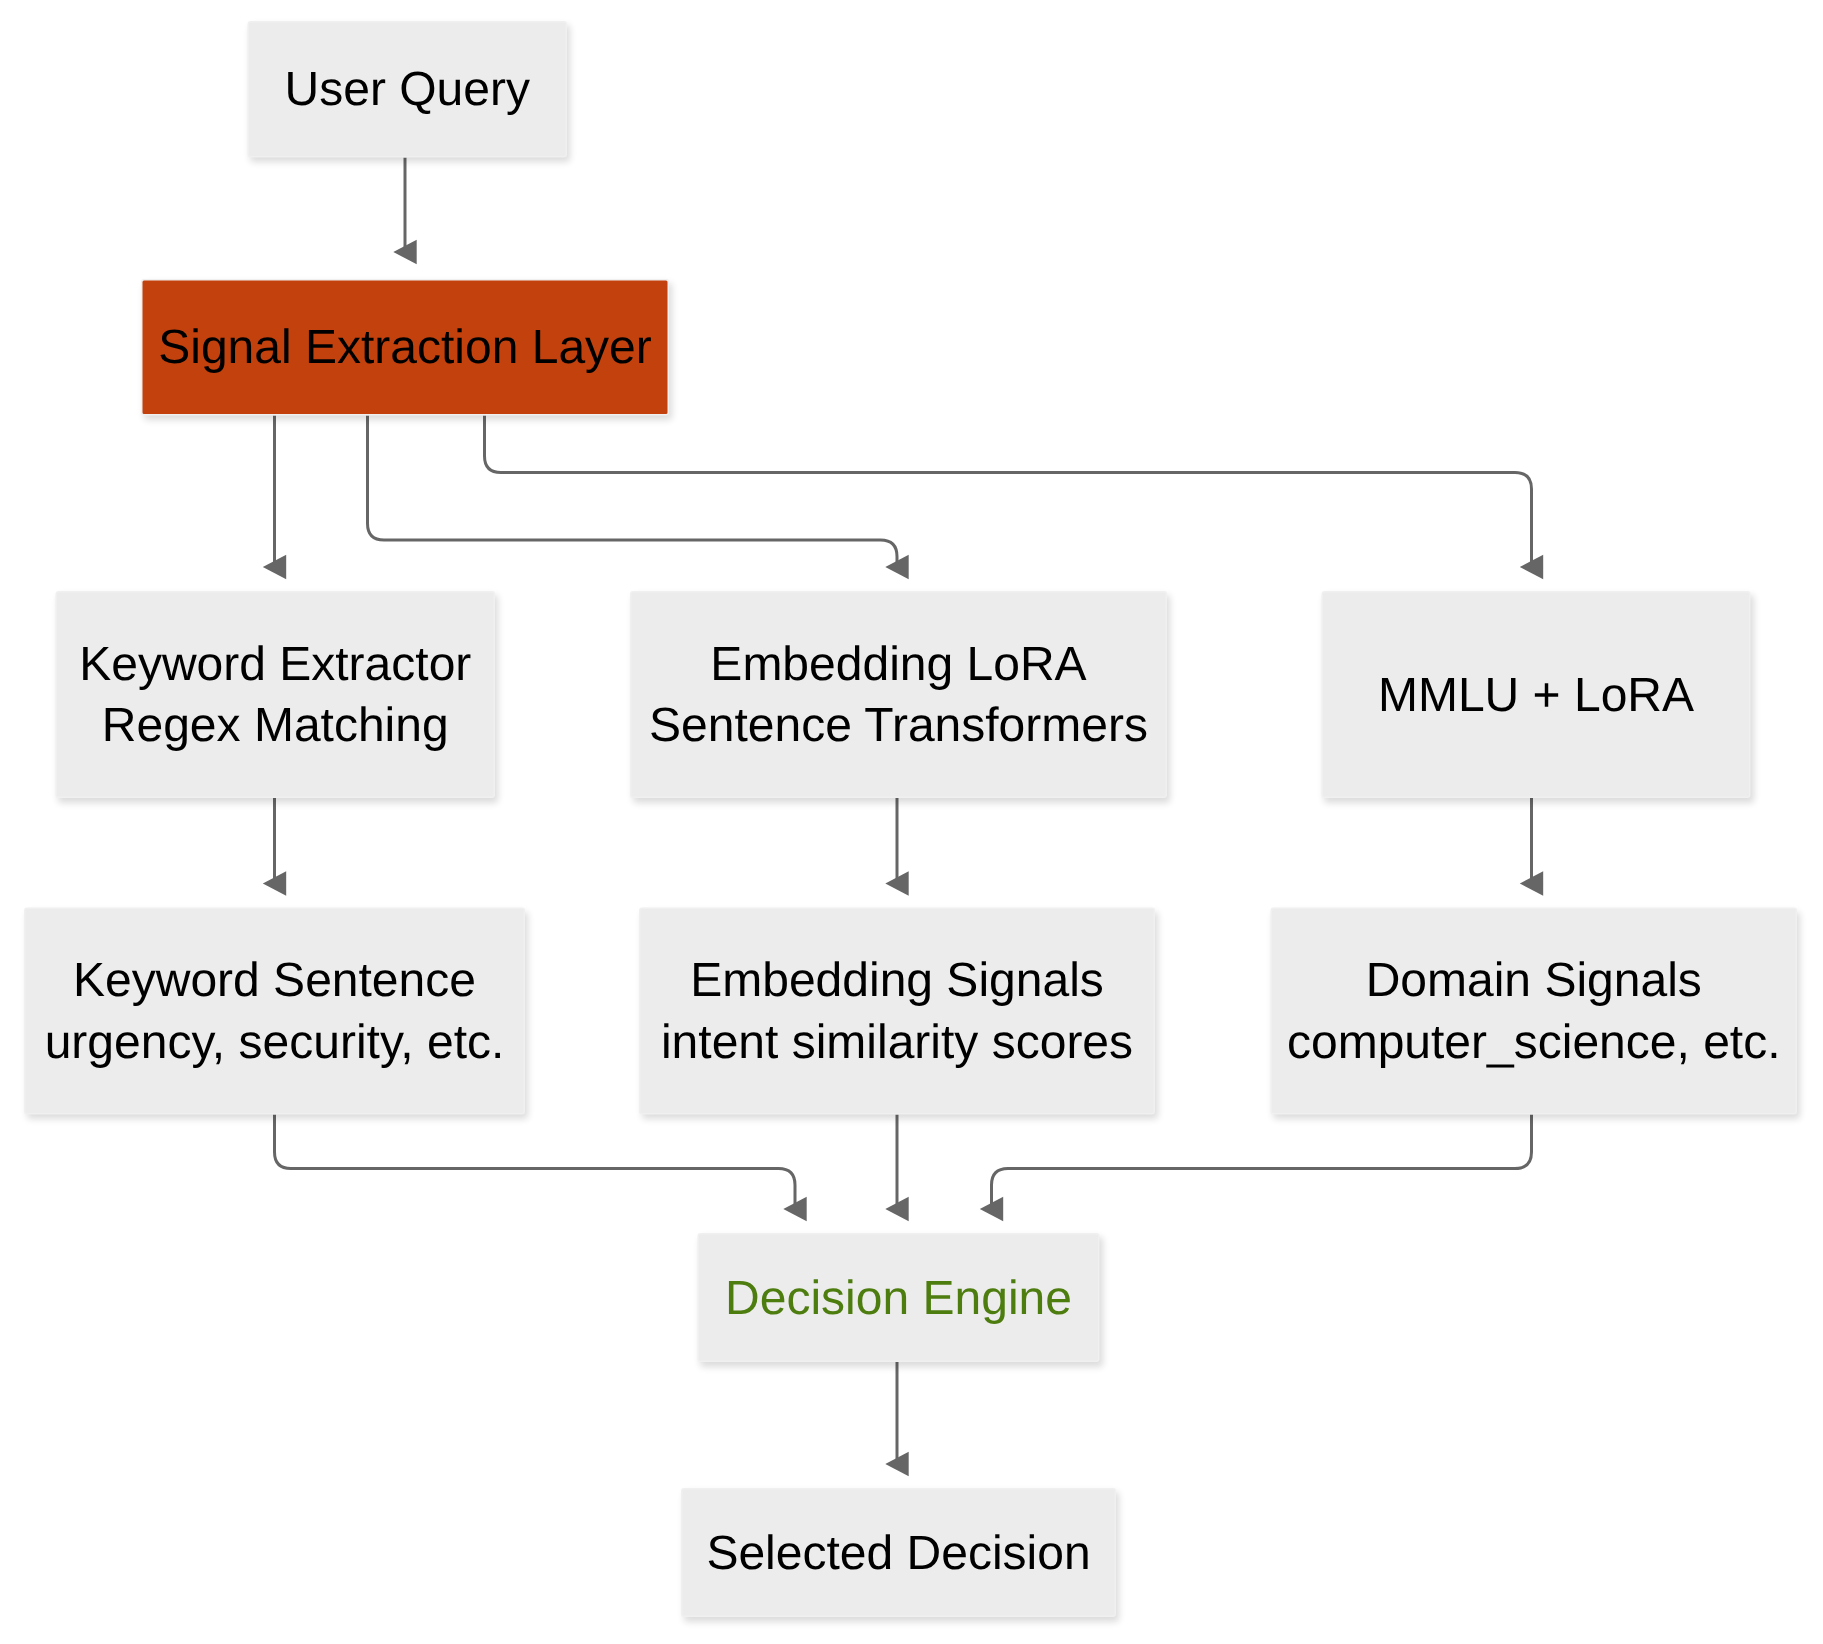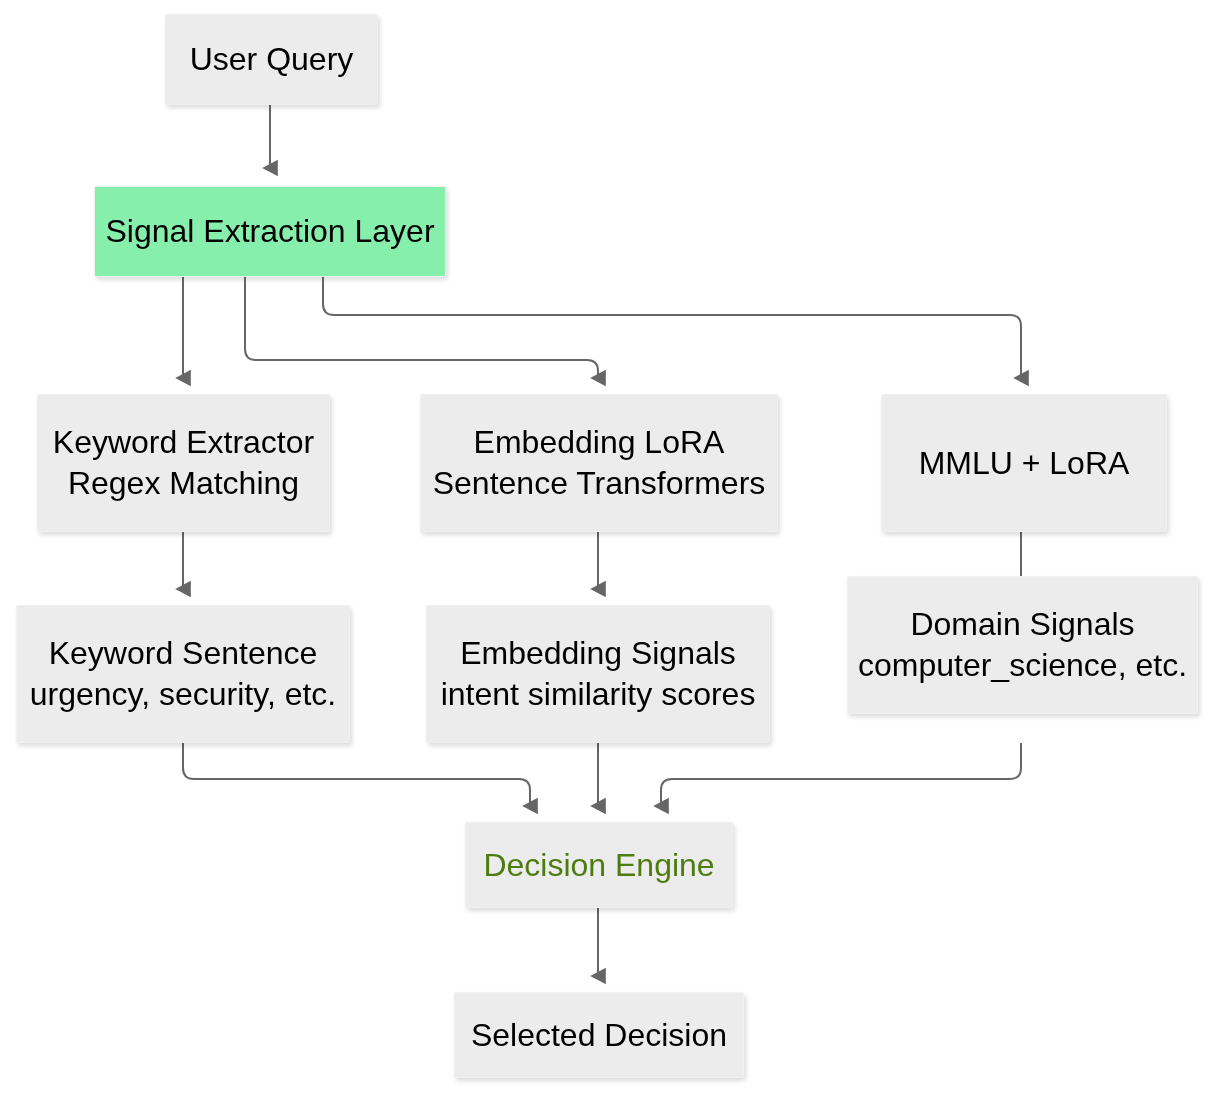--- a/index.html
+++ b/index.html
@@ -66,21 +66,21 @@
         <path d="M 183,743 L 183,768 Q 183,779 194,779 L 519,779 Q 530,779 530,790 L 530,806" fill="none" stroke="#666666" stroke-width="2" marker-end="url(#arrowhead)"></path>
         <path d="M 598,743 L 598,806" fill="none" stroke="#666666" stroke-width="2" marker-end="url(#arrowhead)"></path>
         <path d="M 1021,743 L 1021,768 Q 1021,779 1010,779 L 672,779 Q 661,779 661,790 L 661,806" fill="none" stroke="#666666" stroke-width="2" marker-end="url(#arrowhead)"></path>
         <path d="M 598,908 L 598,976" fill="none" stroke="#666666" stroke-width="2" marker-end="url(#arrowhead)"></path>
       </g>
   </svg>
   <div id="node-group">
       <div class="node-box" style="left: 165px; top: 14px; width: 213px; height: 91px; background: rgb(236, 236, 236); border-color: rgb(240, 240, 240); color: rgb(0, 0, 0);">
         <span class="node-line">User Query</span>
       </div>
-      <div class="node-box" style="left: 94px; top: 186px; width: 352px; height: 91px; background: #86efac; border-color: rgb(240, 240, 240); color: rgb(0, 0, 0);">
+      <div class="node-box" style="left: 94px; top: 186px; width: 352px; height: 91px; background: #c2410c; border-color: rgb(240, 240, 240); color: rgb(0, 0, 0);">
         <span class="node-line">Signal Extraction Layer</span>
       </div>
       <div class="node-box" style="left: 37px; top: 394px; width: 293px; height: 138px; background: rgb(236, 236, 236); border-color: rgb(240, 240, 240); color: rgb(0, 0, 0);">
         <span class="node-line">Keyword Extractor</span>
         <span class="node-line">Regex Matching</span>
       </div>
       <div class="node-box" style="left: 420px; top: 394px; width: 358px; height: 138px; background: rgb(236, 236, 236); border-color: rgb(240, 240, 240); color: rgb(0, 0, 0);">
         <span class="node-line">Embedding LoRA</span>
         <span class="node-line">Sentence Transformers</span>
       </div>
@@ -88,21 +88,21 @@
         <span class="node-line">MMLU + LoRA</span>
       </div>
       <div class="node-box" style="left: 16px; top: 605px; width: 334px; height: 138px; background: rgb(236, 236, 236); border-color: rgb(240, 240, 240); color: rgb(0, 0, 0);">
         <span class="node-line">Keyword Sentence</span>
         <span class="node-line">urgency, security, etc.</span>
       </div>
       <div class="node-box" style="left: 426px; top: 605px; width: 344px; height: 138px; background: rgb(236, 236, 236); border-color: rgb(240, 240, 240); color: rgb(0, 0, 0);">
         <span class="node-line">Embedding Signals</span>
         <span class="node-line">intent similarity scores</span>
       </div>
-      <div class="node-box" style="left: 847px; top: 576px; width: 351px; height: 138px; background: rgb(236, 236, 236); border-color: rgb(240, 240, 240); color: rgb(0, 0, 0);">
+      <div class="node-box" style="left: 847px; top: 605px; width: 351px; height: 138px; background: rgb(236, 236, 236); border-color: rgb(240, 240, 240); color: rgb(0, 0, 0);">
         <span class="node-line">Domain Signals</span>
         <span class="node-line">computer_science, etc.</span>
       </div>
       <div class="node-box" style="left: 465px; top: 822px; width: 268px; height: 86px; background: rgb(236, 236, 236); border-color: rgb(240, 240, 240); color: #4d7c0f;">
         <span class="node-line">Decision Engine</span>
       </div>
       <div class="node-box" style="left: 454px; top: 992px; width: 290px; height: 86px; background: rgb(236, 236, 236); border-color: rgb(240, 240, 240); color: rgb(0, 0, 0);">
         <span class="node-line">Selected Decision</span>
       </div>
     </div>

